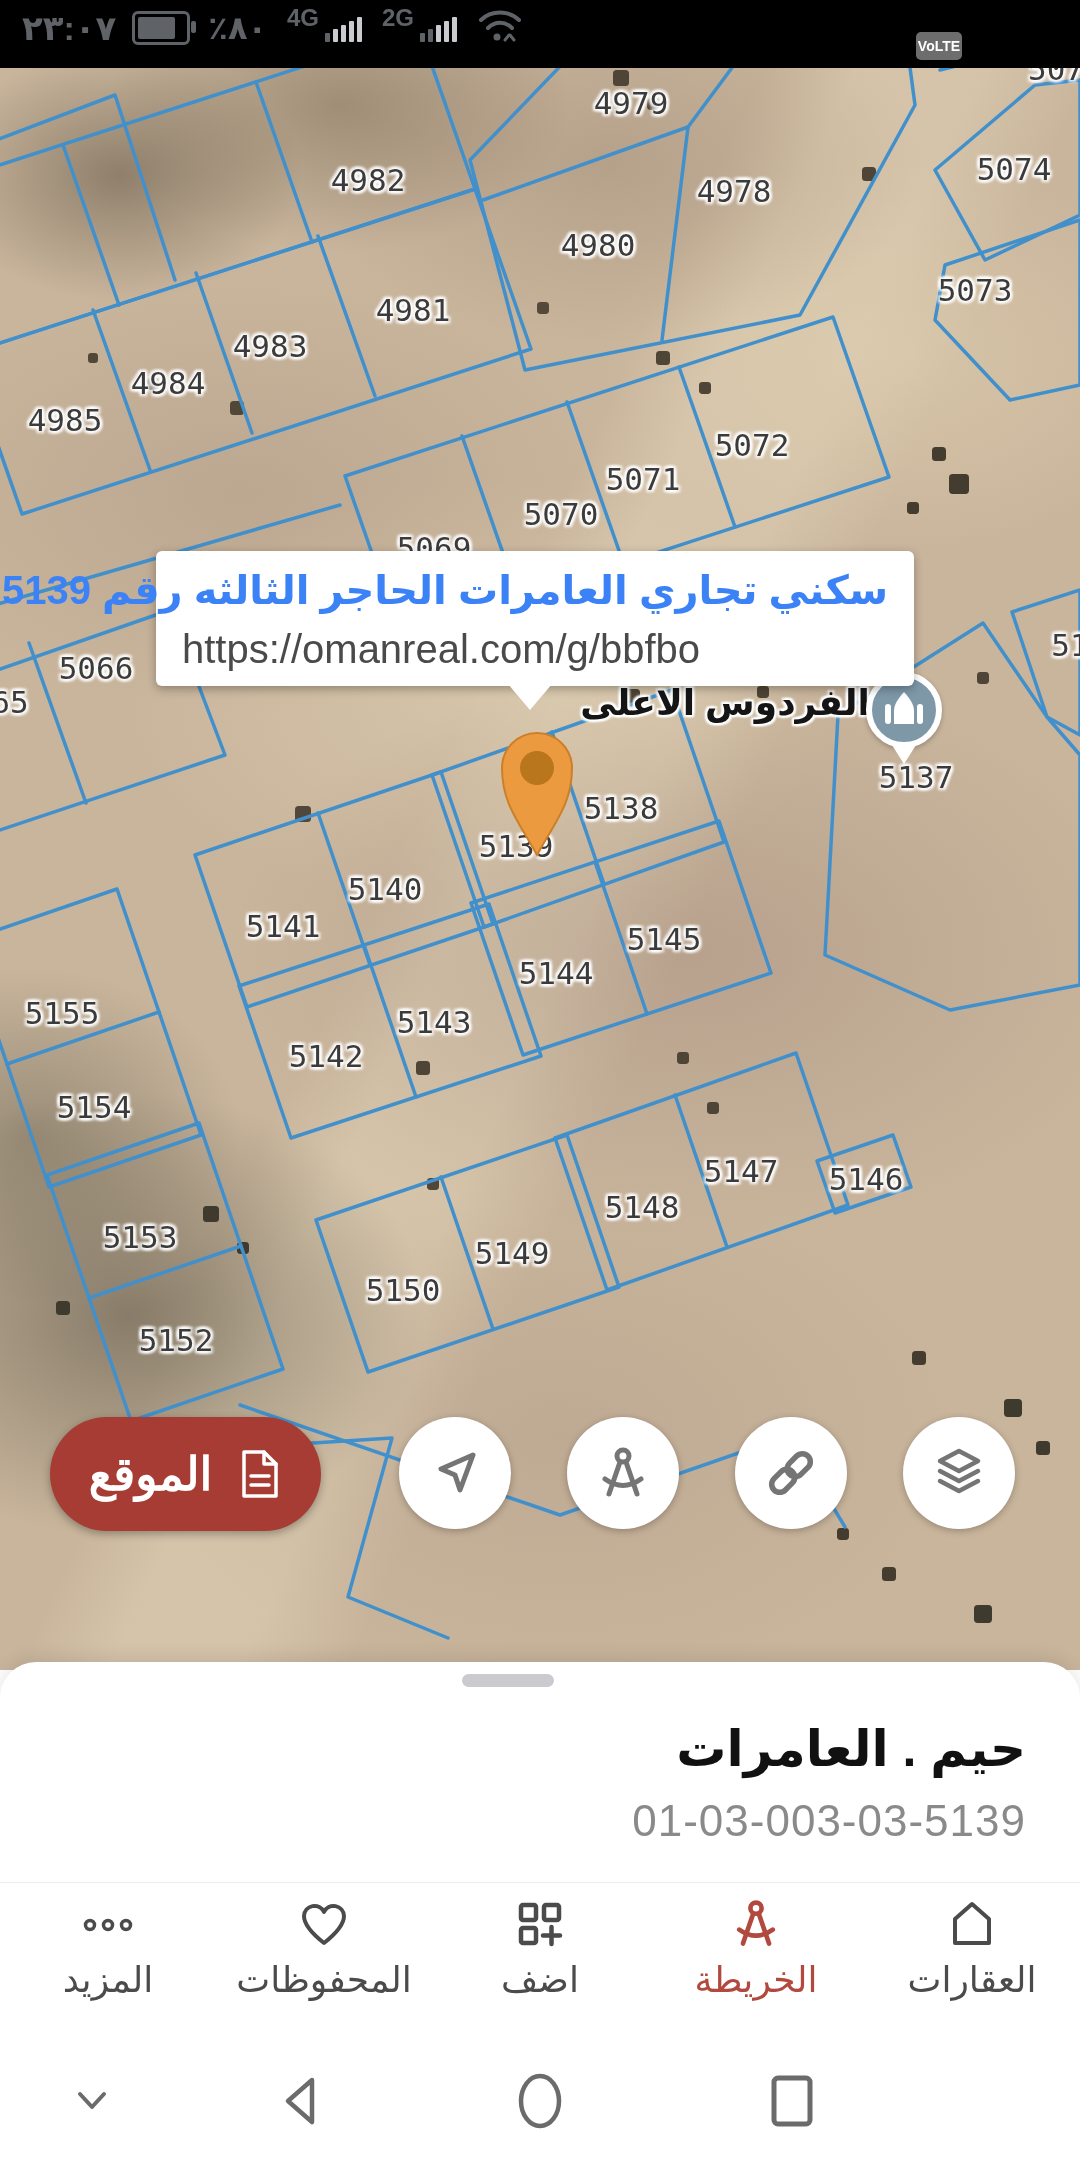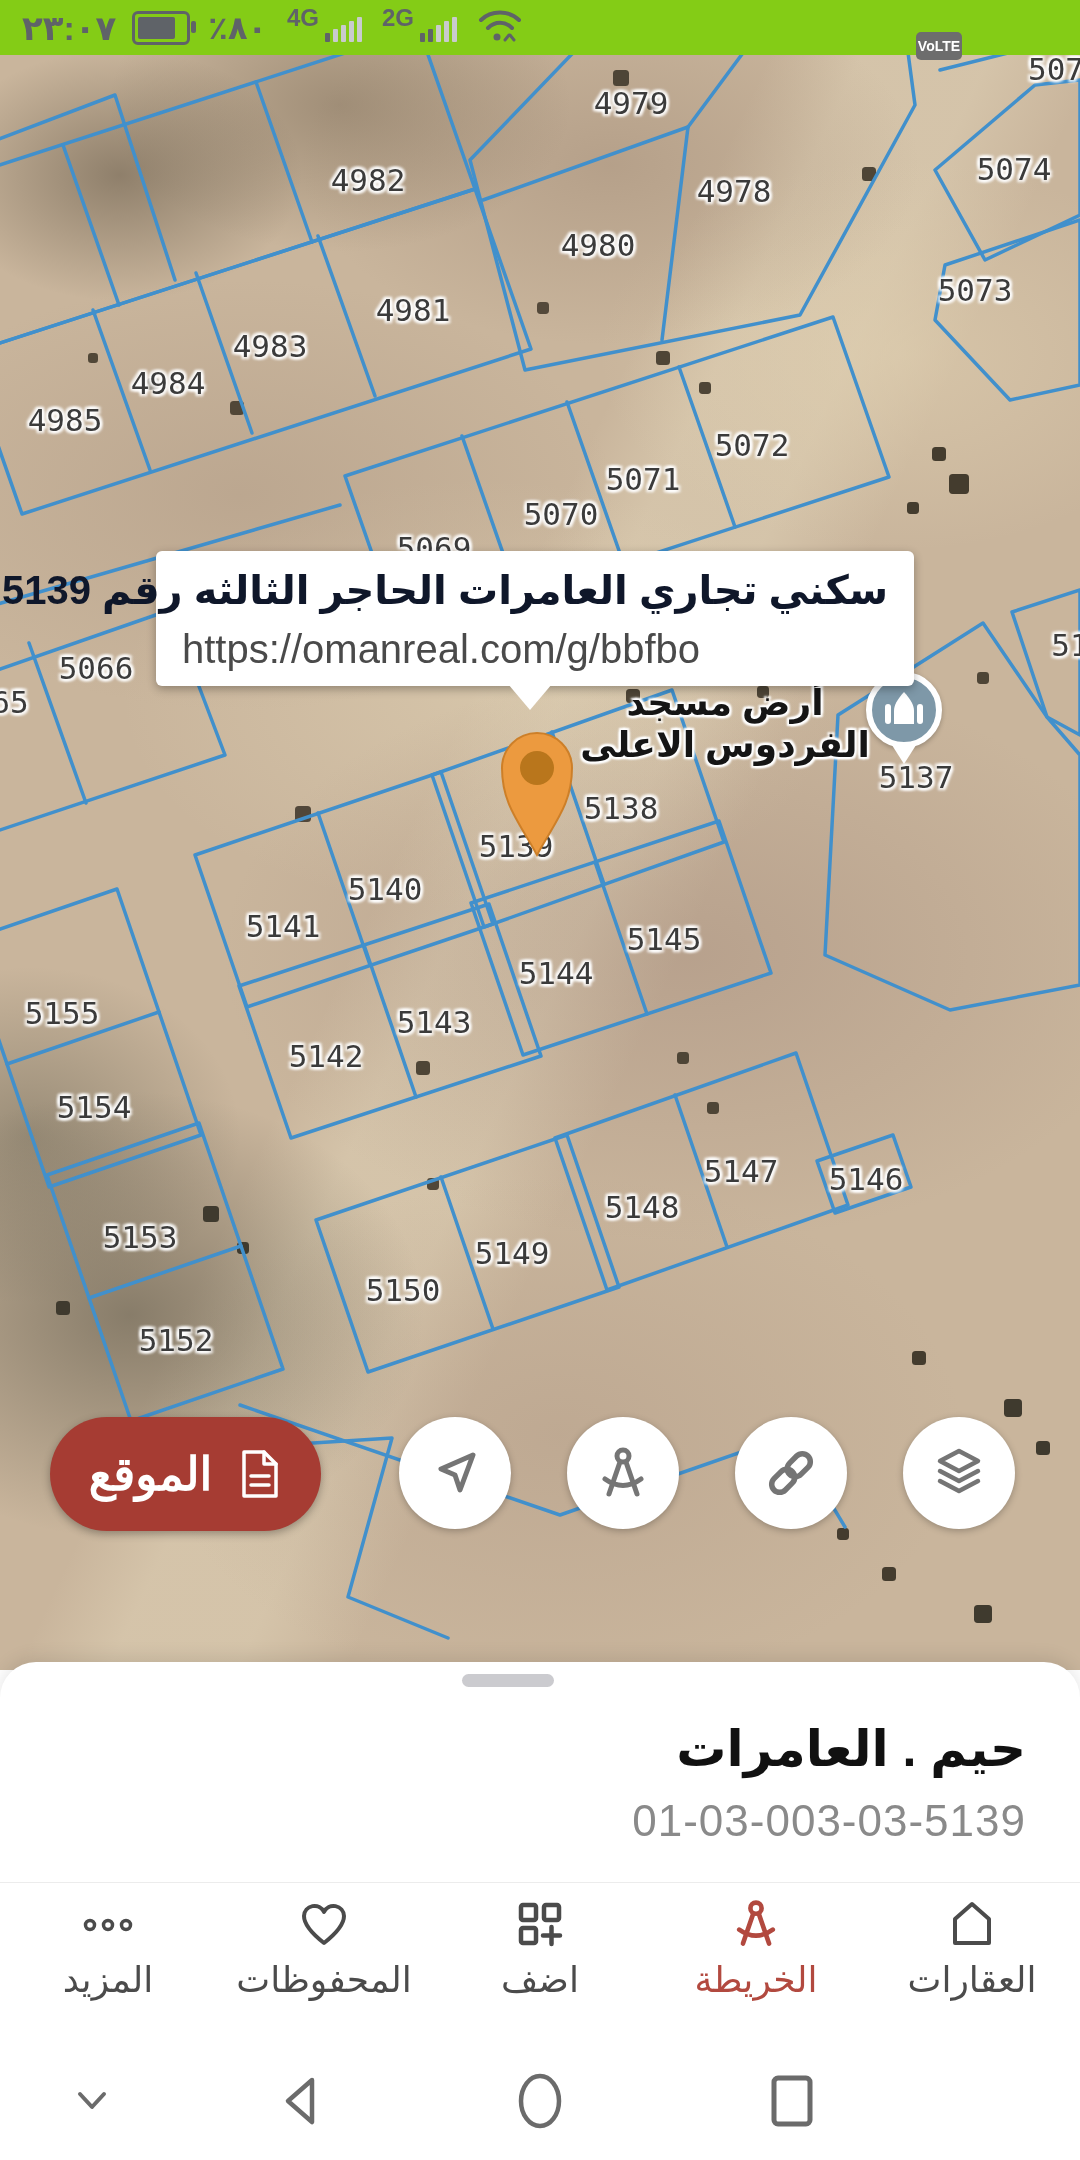--- a/index.html
+++ b/index.html
@@ -1,19 +1,19 @@
 <!DOCTYPE html>
 <html lang="ar"><head>
 <meta charset="utf-8">
 <style>
   html,body{margin:0;padding:0;}
   body{width:1080px;height:2160px;position:relative;overflow:hidden;background:#fff;
        font-family:"Liberation Sans","DejaVu Sans",sans-serif;}
   
-  .status-bar{position:absolute;left:0;top:0;width:1080px;height:55px;background:#84cc16;z-index:60;}
+  .status-bar{position:absolute;left:0;top:0;width:1080px;height:68px;background:#000000;z-index:60;}
   .sb-left{position:absolute;left:22px;top:8px;height:40px;display:flex;align-items:center;gap:10px;color:#5f6368;}
   .sb-time{font-size:34px;font-weight:bold;letter-spacing:1px;}
   .battery{position:relative;width:52px;height:28px;border:3px solid #5f6368;border-radius:6px;margin-left:6px;}
   .battery .fill{position:absolute;left:3px;top:3px;bottom:3px;width:70%;background:#5f6368;border-radius:2px;}
   .battery .cap{position:absolute;right:-9px;top:7px;width:5px;height:12px;background:#5f6368;border-radius:2px;}
   .sb-batt-txt{font-size:32px;font-weight:bold;margin-left:8px;}
   .net{display:flex;align-items:flex-end;gap:3px;margin-left:10px;}
   .net .g{font-size:24px;font-weight:bold;margin-right:3px;transform:translateY(-10px);}
   .bar{width:5px;background:#c9cbce;border-radius:1px;}
   .bar.d{background:#5f6368;}
@@ -55,21 +55,21 @@
     font-size:36px;font-weight:bold;color:#151515;line-height:42px;
     text-shadow:0 0 4px #fff,0 0 4px #fff,2px 2px 2px #fff,-2px -2px 2px #fff,2px -2px 2px #fff,-2px 2px 2px #fff;}
   .mosque-pin{position:absolute;left:866px;top:617px;z-index:5;}
   .mosque-pin .circle{width:64px;height:64px;border-radius:50%;background:#7e98a8;border:6px solid #fff;
     display:flex;align-items:center;justify-content:center;box-shadow:0 2px 5px rgba(0,0,0,.25);}
   .mosque-pin .tail{width:0;height:0;margin:-6px auto 0;border-left:14px solid transparent;
     border-right:14px solid transparent;border-top:22px solid #fff;}
   
   .popup{position:absolute;left:156px;top:496px;width:758px;background:#fff;border-radius:6px;z-index:6;
     box-shadow:0 3px 10px rgba(0,0,0,.3);padding:16px 26px 14px;box-sizing:border-box;}
-  .popup .title{direction:rtl;font-size:40px;font-weight:bold;color:#0f172a;white-space:nowrap;}
+  .popup .title{direction:rtl;font-size:40px;font-weight:bold;color:#3b82f6;white-space:nowrap;}
   .popup .url{font-size:40px;color:#4a4a4a;margin-top:14px;white-space:nowrap;text-decoration:none;display:block;}
   .popup .tail{position:absolute;left:352px;bottom:-24px;width:0;height:0;
     border-left:22px solid transparent;border-right:22px solid transparent;border-top:26px solid #fff;}
   
   .marker{position:absolute;left:487px;top:657px;z-index:7;}
   
   .loc-btn{position:absolute;left:50px;top:1417px;width:271px;height:114px;border-radius:57px;background:#a63c33;
     z-index:8;display:flex;direction:rtl;align-items:center;justify-content:center;gap:24px;border:none;
     box-shadow:0 3px 8px rgba(0,0,0,.3);cursor:pointer;text-align:center;}
   .loc-btn span{color:#fff;font-size:46px;font-weight:bold;}
@@ -230,21 +230,20 @@
       <div class="parcel-label" style="left: 140px; top: 1182px;">5153</div>
       <div class="parcel-label" style="left: 741px; top: 1116px;">5147</div>
       <div class="parcel-label" style="left: 866px; top: 1124px;">5146</div>
       <div class="parcel-label" style="left: 642px; top: 1152px;">5148</div>
       <div class="parcel-label" style="left: 512px; top: 1198px;">5149</div>
       <div class="parcel-label" style="left: 403px; top: 1235px;">5150</div>
       <div class="parcel-label" style="left: 176px; top: 1285px;">5152</div>
     </div>
 
   <div class="mosque-label">
-    <div>أرض مسجد</div>
     <div>الفردوس الاعلى</div>
   </div>
 
   <div class="mosque-pin">
     <div class="circle">
       <span>
         <svg width="42" height="36" viewBox="0 0 42 36" fill="#fff">
           <rect x="2" y="14" width="6" height="20" rx="3"></rect>
           <rect x="34" y="14" width="6" height="20" rx="3"></rect>
           <path d="M21 2 C14 10 11 15 11 21 v13 h20 V21 c0-6-3-11-10-19 z"></path>

